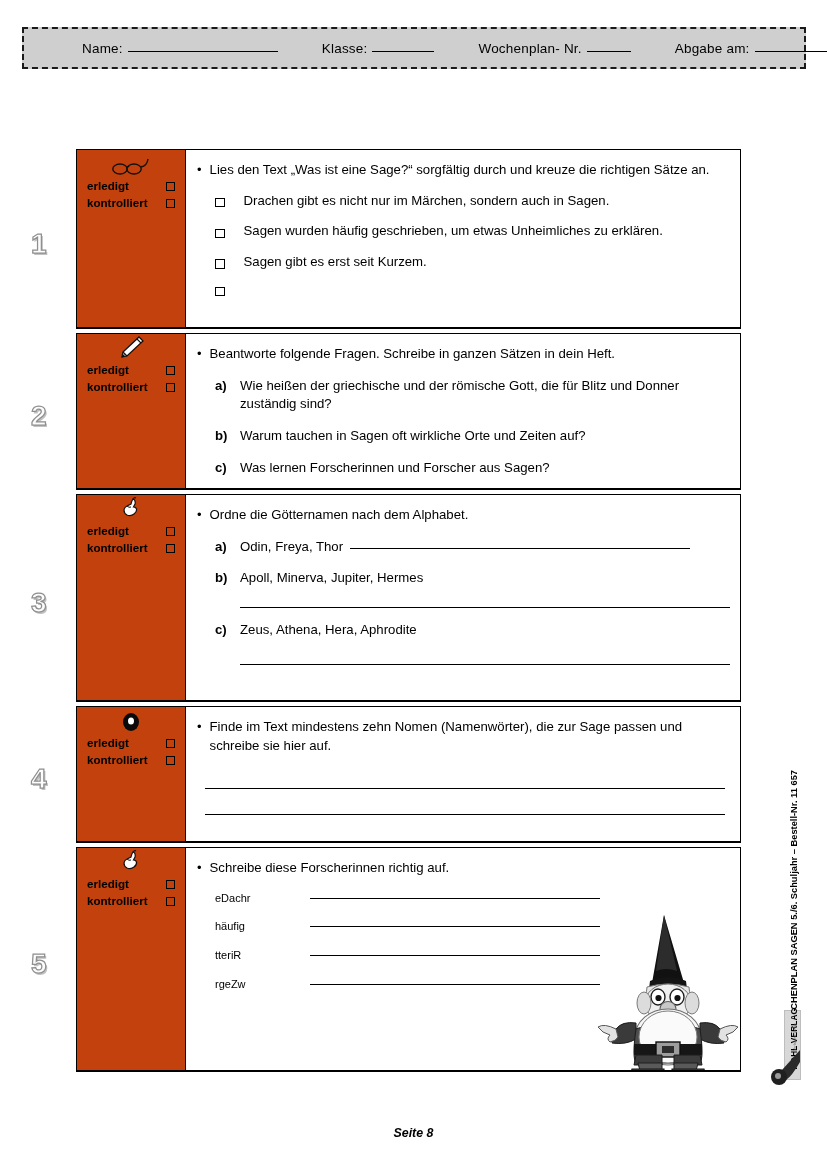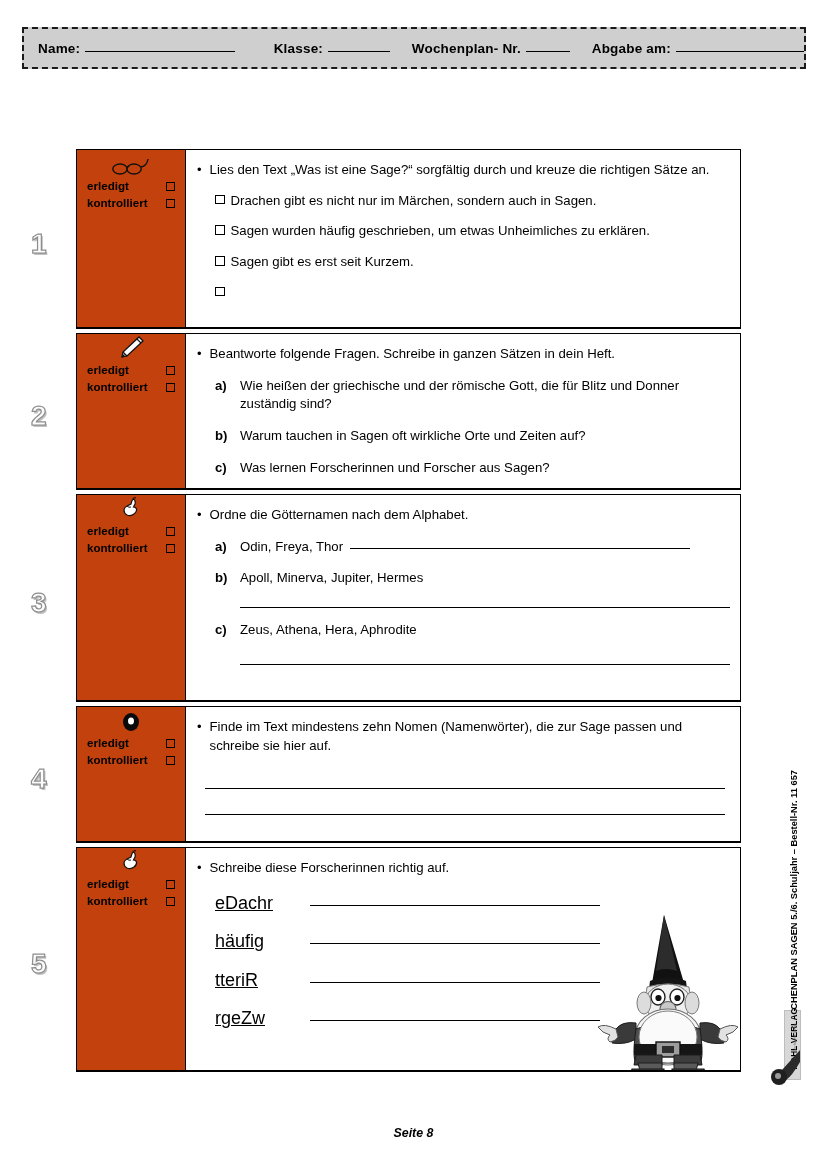--- a/index.html
+++ b/index.html
@@ -17,21 +17,21 @@
   .hdr-bar{
     position:absolute; left:22px; top:27px; width:784px; height:42px;
     background:#cfcfcf;
     border:2px dashed #1a1a1a;
     display:flex; align-items:center;
     padding-left:14px;
     font-size:13.5px; font-weight:bold;
     letter-spacing:.2px;
   }
   .hdr-field{ display:flex; align-items:baseline; white-space:nowrap; }
-  .hdr-label{ font-weight:bold; }
+  .hdr-label{ font-weight:normal;margin-left:44px; }
   .hdr-rule{
     display:inline-block;
     border-bottom:1.6px solid #000;
     height:0; margin-left:5px; position:relative; top:-1px;
   }
   .gap-a{ width:46px; } .gap-b{ width:26px; } .gap-c{ width:26px; }
 
   
   .title-row{
     position:absolute; left:0; top:86px; width:827px; height:60px;
@@ -107,21 +107,21 @@
     position:relative;
   }
 
   .bullet{
     display:flex; gap:8px; align-items:flex-start;
   }
   .bullet .dot{ font-size:13px; line-height:1.42; }
   .bullet .txt{ flex:1; }
 
   .opt{
-    display:flex; gap:6px; align-items:flex-start;
+    display:flex; gap:19px; align-items:center;
     margin-top:12px; padding-left:18px;
   }
   .opt .sq{
     width:9.5px; height:9.5px; border:1.3px solid #000;
     flex:0 0 9.5px; margin-top:3px;
   }
 
   .sub{
     display:flex; gap:9px; align-items:flex-start;
     margin-top:13px; padding-left:18px;
@@ -135,21 +135,21 @@
   }
   .full-rule{
     border-bottom:1.25px solid #000; height:0;
   }
 
   
   .wrow{
     display:flex; align-items:baseline;
     margin-top:13px; padding-left:18px;
   }
-  .wrow .w{ width:95px; flex:0 0 95px; font-size:18px;text-decoration:underline; }
+  .wrow .w{ width:95px; flex:0 0 95px; font-size:11px; }
   .wrow .r{ width:290px; border-bottom:1.25px solid #000; height:0; position:relative; top:-3px; }
 
   
   .gnome-5{
     position:absolute; right:-4px; bottom:-6px; width:152px; height:165px;
     pointer-events:none;
   }
 
   
   .side{

